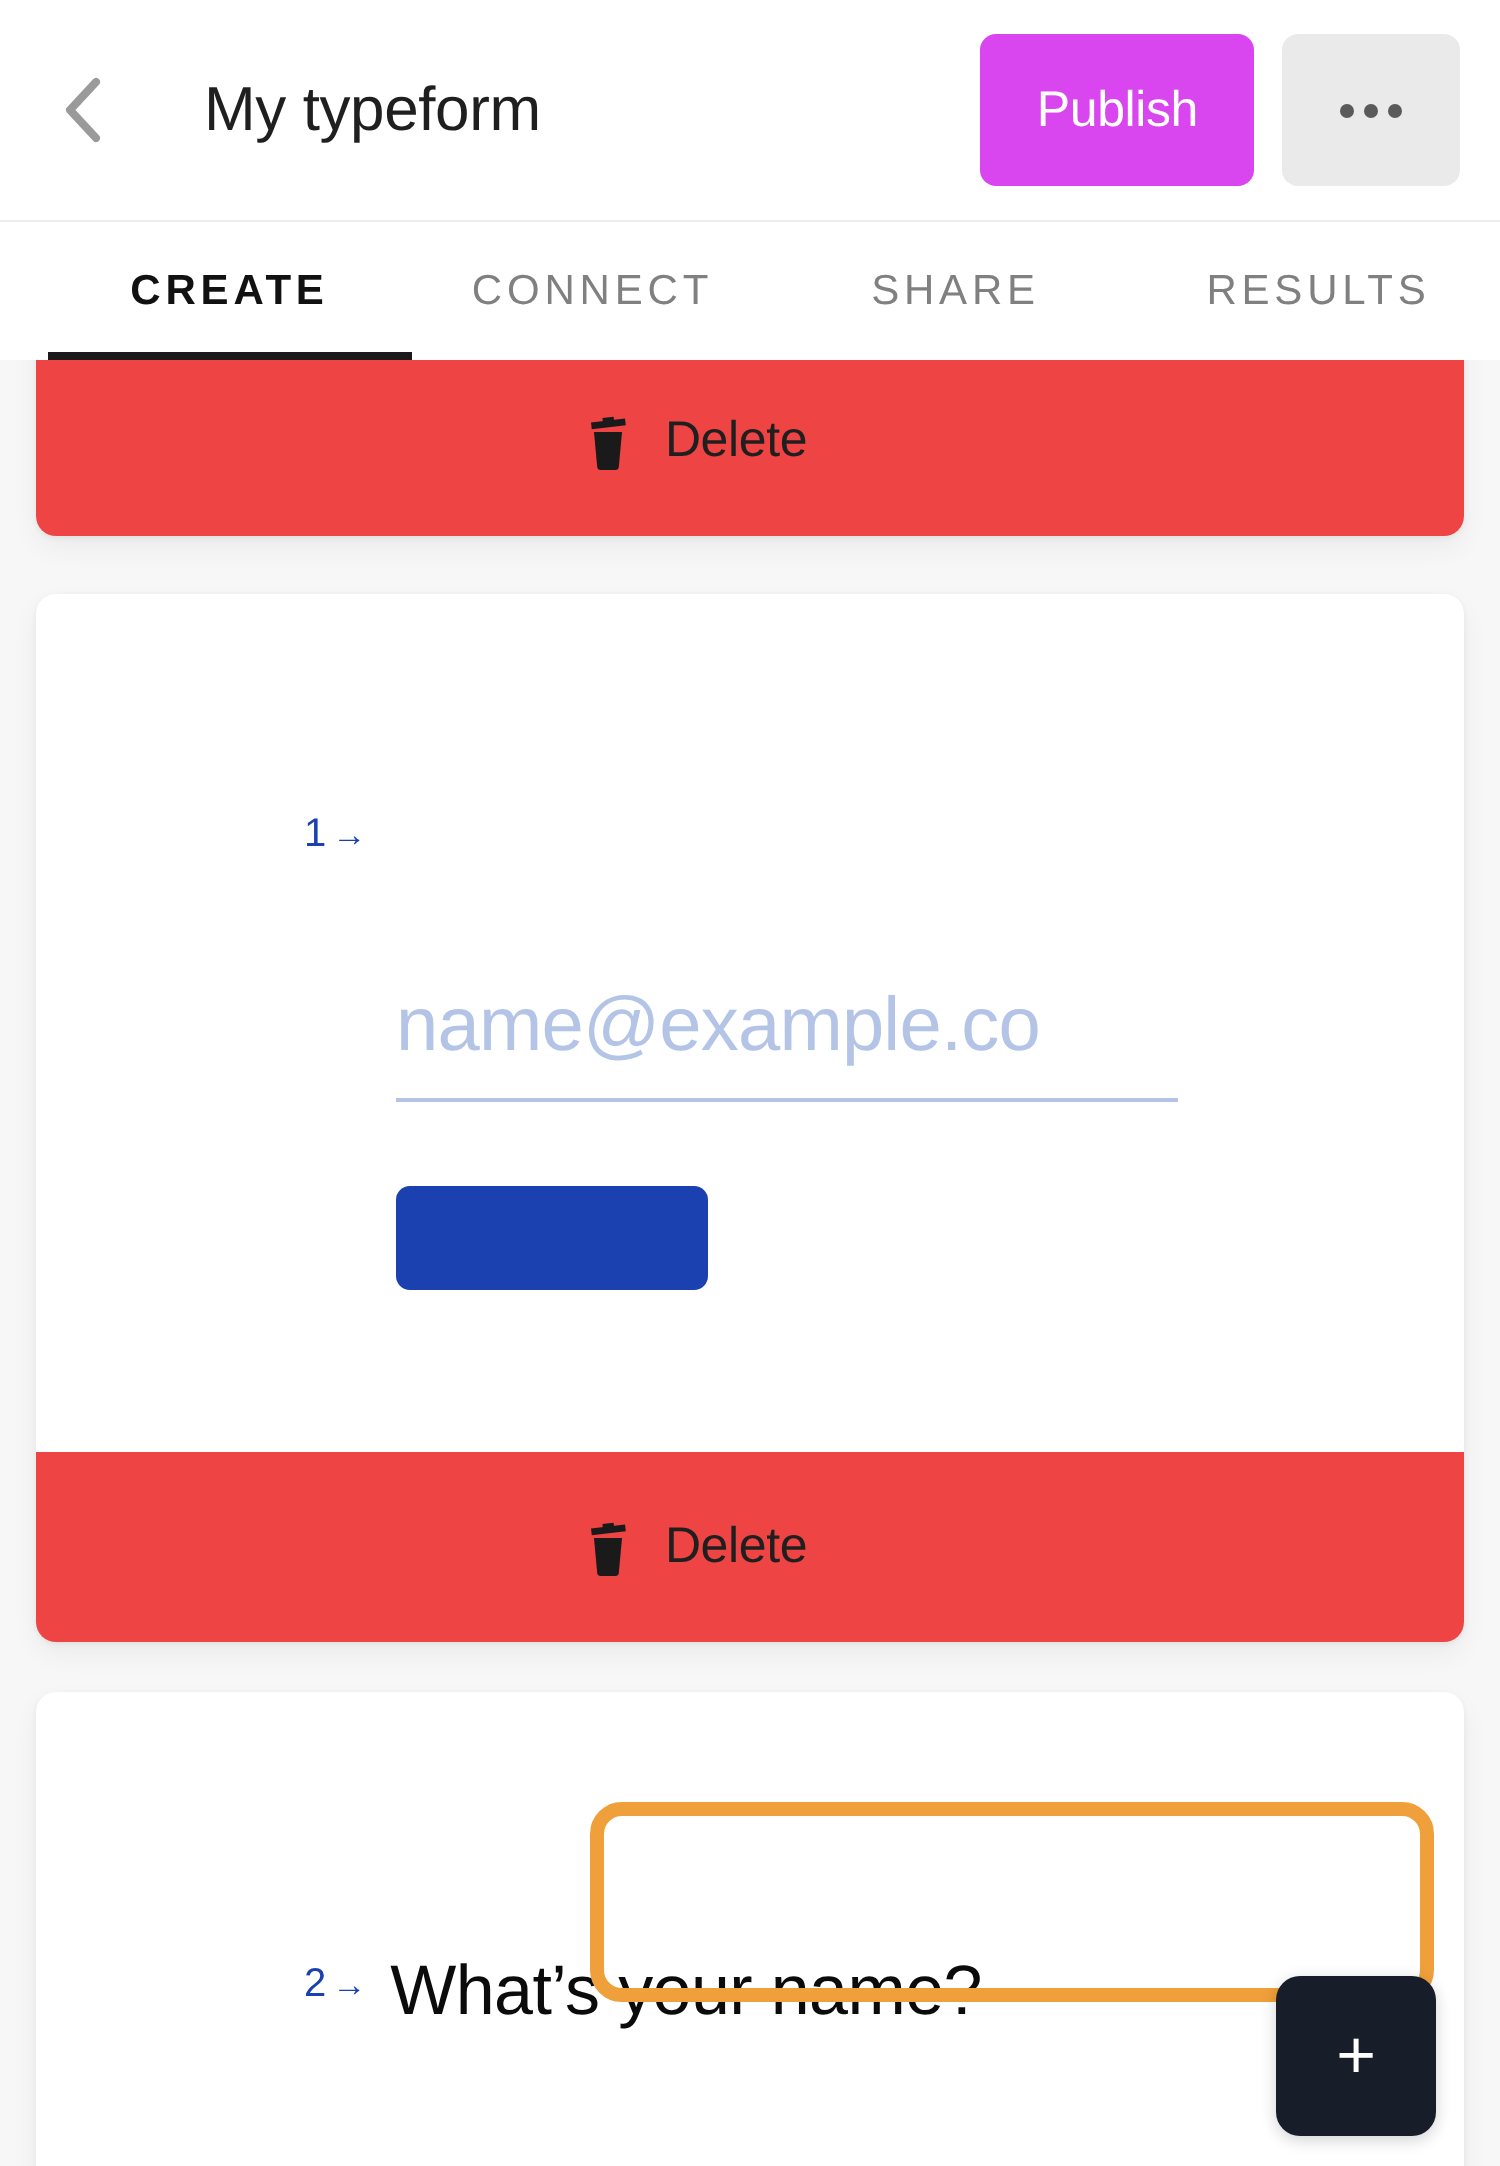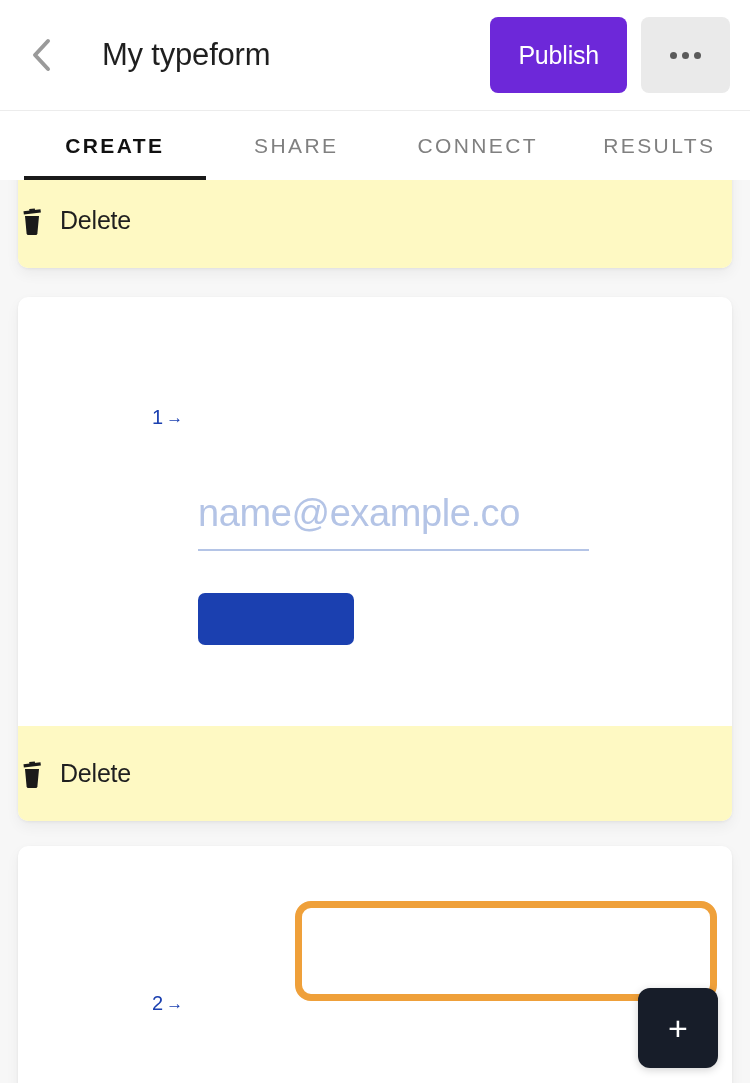--- a/index.html
+++ b/index.html
@@ -48,21 +48,21 @@
   }
 
   .header-actions {
     margin-left: auto;
     display: flex;
     align-items: center;
     gap: 14px;
   }
 
   .publish-btn {
-    background: #6d28d9;
+    background: #d946ef;
     color: #ffffff;
     font-size: 25px;
     font-weight: 400;
     border: none;
     border-radius: 8px;
     padding: 0 28px;
     height: 76px;
     line-height: 76px;
     cursor: pointer;
     font-family: inherit;
@@ -162,24 +162,24 @@
     top: 666px;
     height: 300px;
   }
 
   .card-footer {
     position: absolute;
     left: 0;
     right: 0;
     bottom: 0;
     height: 95px;
-    background: #fef9c3;
-    display: flex;
-    align-items: center;
-    justify-content: flex-start;
+    background: #ef4444;
+    display: flex;
+    align-items: center;
+    justify-content: center;
     padding-right: 54px;
     gap: 54px;
   }
 
   .footer-action {
     display: flex;
     align-items: center;
     gap: 16px;
     cursor: pointer;
     background: none;
@@ -327,22 +327,22 @@
         <span></span>
           <span></span>
           <span></span>
       </span>
     </button>
   </div>
 </div>
 
 <div class="tabs">
   <div class="tab active">CREATE</div>
+  <div class="tab">CONNECT</div>
   <div class="tab">SHARE</div>
-  <div class="tab">CONNECT</div>
   <div class="tab">RESULTS</div>
 </div>
 
 <div class="canvas">
 
   <div class="card card-top">
     <div class="card-footer">
       <button class="footer-action">
         <span class="icon-wrap">
           <svg width="24" height="30" viewBox="0 0 24 30">
@@ -388,20 +388,21 @@
     </div>
   </div>
 
   <div class="card card-name">
     <div class="q-body-name">
       <div class="q-head">
         <span class="q-num">
           <span>2</span>
           <span class="arrow">→</span>
         </span>
+        <div class="q-text single">What’s your name?</div>
       </div>
     </div>
   </div>
 
   <div class="highlight"></div>
 
   <button class="fab">
     <span class="plus">+</span>
   </button>
 

